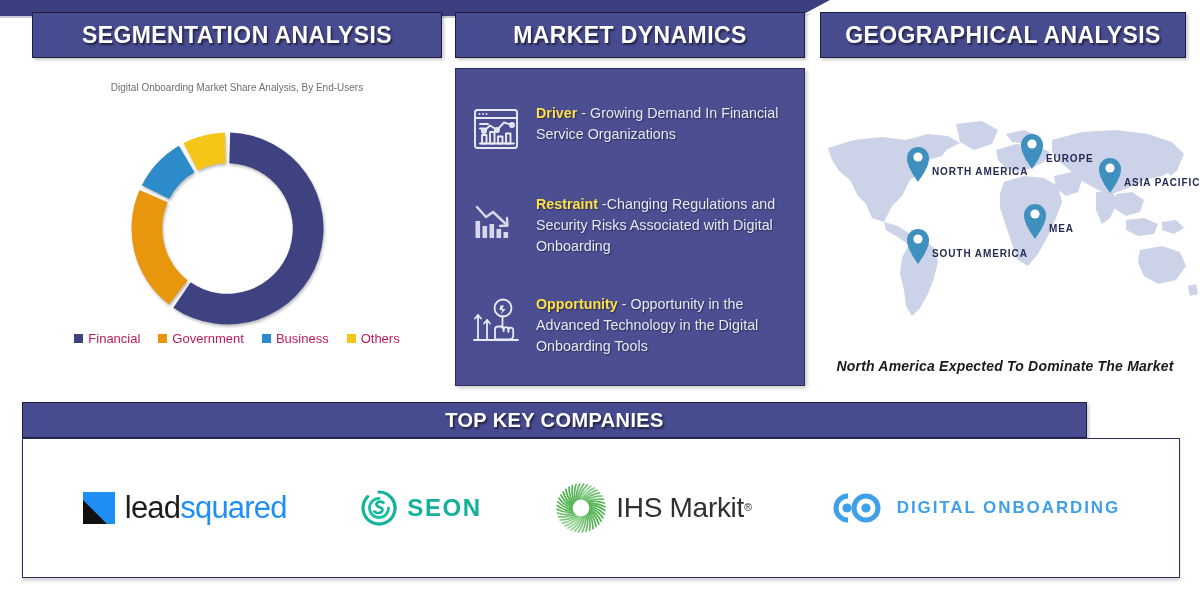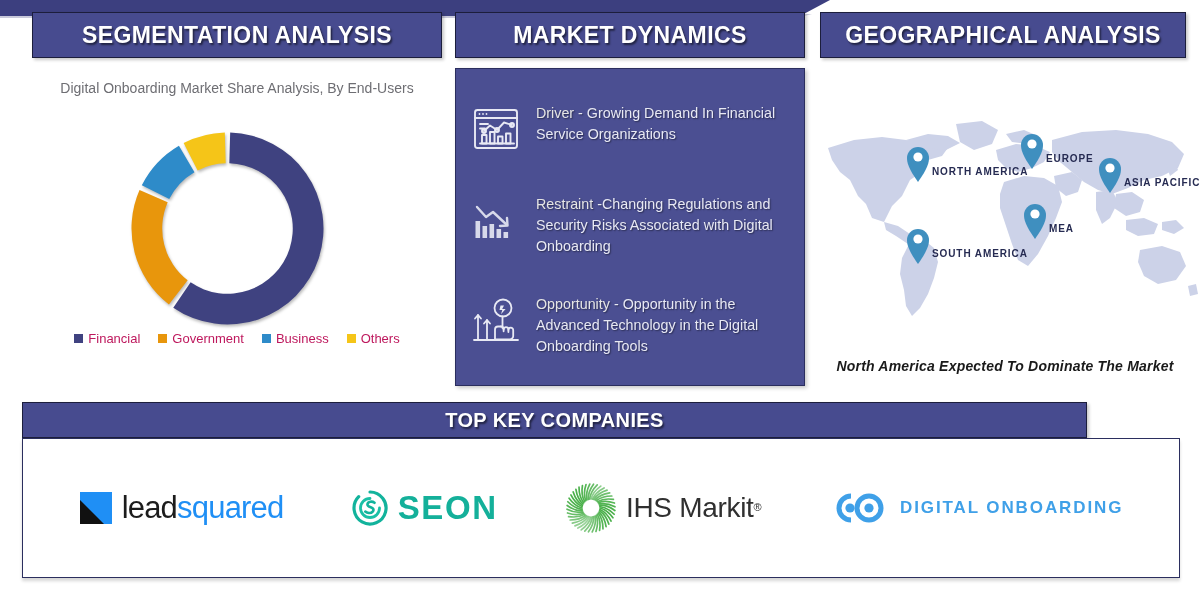--- a/index.html
+++ b/index.html
@@ -70,21 +70,21 @@
   #seg-panel {
     position: absolute;
     left: 32px; top: 68px;
     width: 410px; height: 300px;
   }
   #chart-caption {
     position: absolute;
     left: 0; top: 10px;
     width: 410px;
     text-align: center;
-    font-size: 14px;
+    font-size: 10px;
     color: #6e6e73;
     line-height: 20px;
   }
 
   
   #donut-wrap {
     position: absolute;
     left: 93px;
     top: 58px;
     width: 205px;
@@ -129,21 +129,21 @@
     width: 56px; height: 56px;
     display: flex; align-items: center; justify-content: center;
   }
   .dyn-text {
     color: #e8e9f4;
     font-size: 14.3px;
     line-height: 21px;
     text-shadow: 1px 1px 1.5px rgba(0,0,0,0.45);
     padding-top: 2px;
   }
-  .dyn-text b { color: #e5e5e5; font-weight: normal; }
+  .dyn-text b { color: #fde047; font-weight: bold; }
 
   
   #geo-panel {
     position: absolute;
     left: 810px; top: 68px;
     width: 390px; height: 320px;
   }
   #map-wrap {
     position: absolute;
     left: 0; top: 42px;
@@ -193,21 +193,21 @@
   }
   .logo-mark { display: flex; align-items: center; justify-content: center; }
   .logo-word { white-space: nowrap; }
 
   
   .ls-lead { font-size: 31px; color: #1c1c1c; letter-spacing: -0.8px; }
   .ls-squared { font-size: 31px; color: #1f8ff5; letter-spacing: -0.8px; }
 
   
   .seon-word {
-    font-size: 33px; font-weight: bold; color: #14b09a;
+    font-size: 24px; font-weight: bold; color: #14b09a;
     letter-spacing: 1.6px;
   }
 
   
   .ihs-word {
     font-size: 28px; color: #303030; letter-spacing: -0.3px;
   }
   .ihs-tm { font-size: 11px; vertical-align: super; color: #303030; }
 
   

